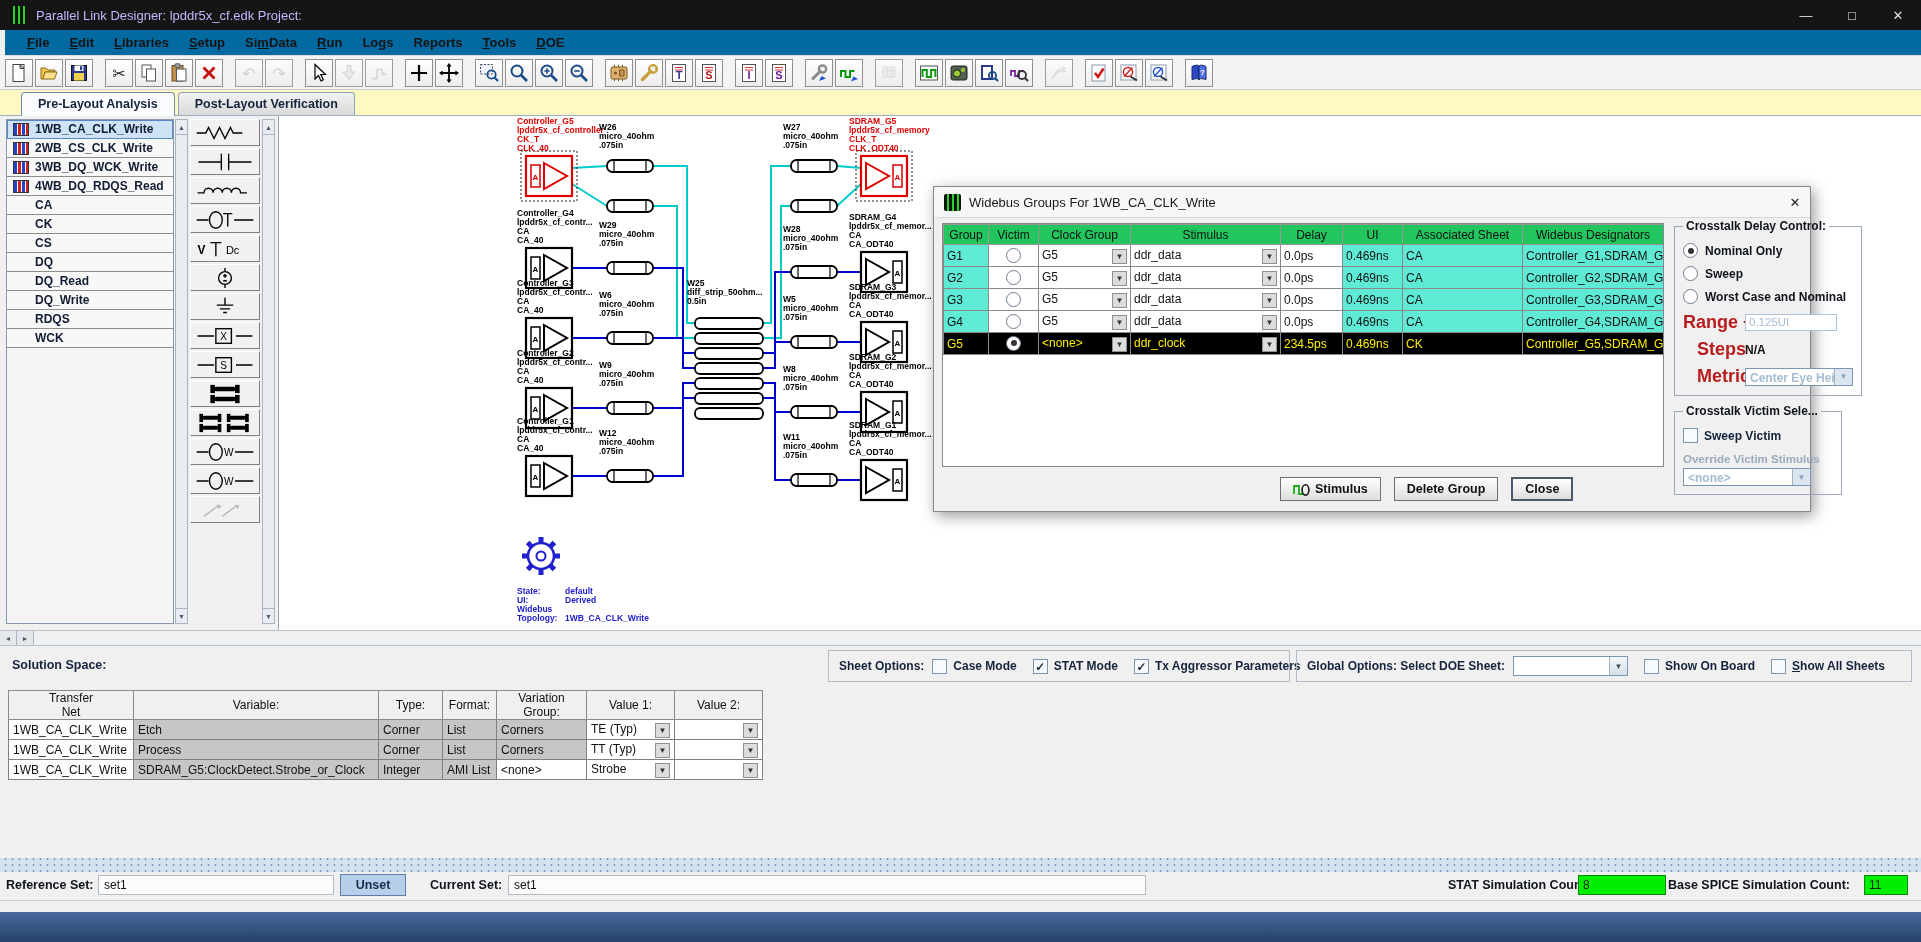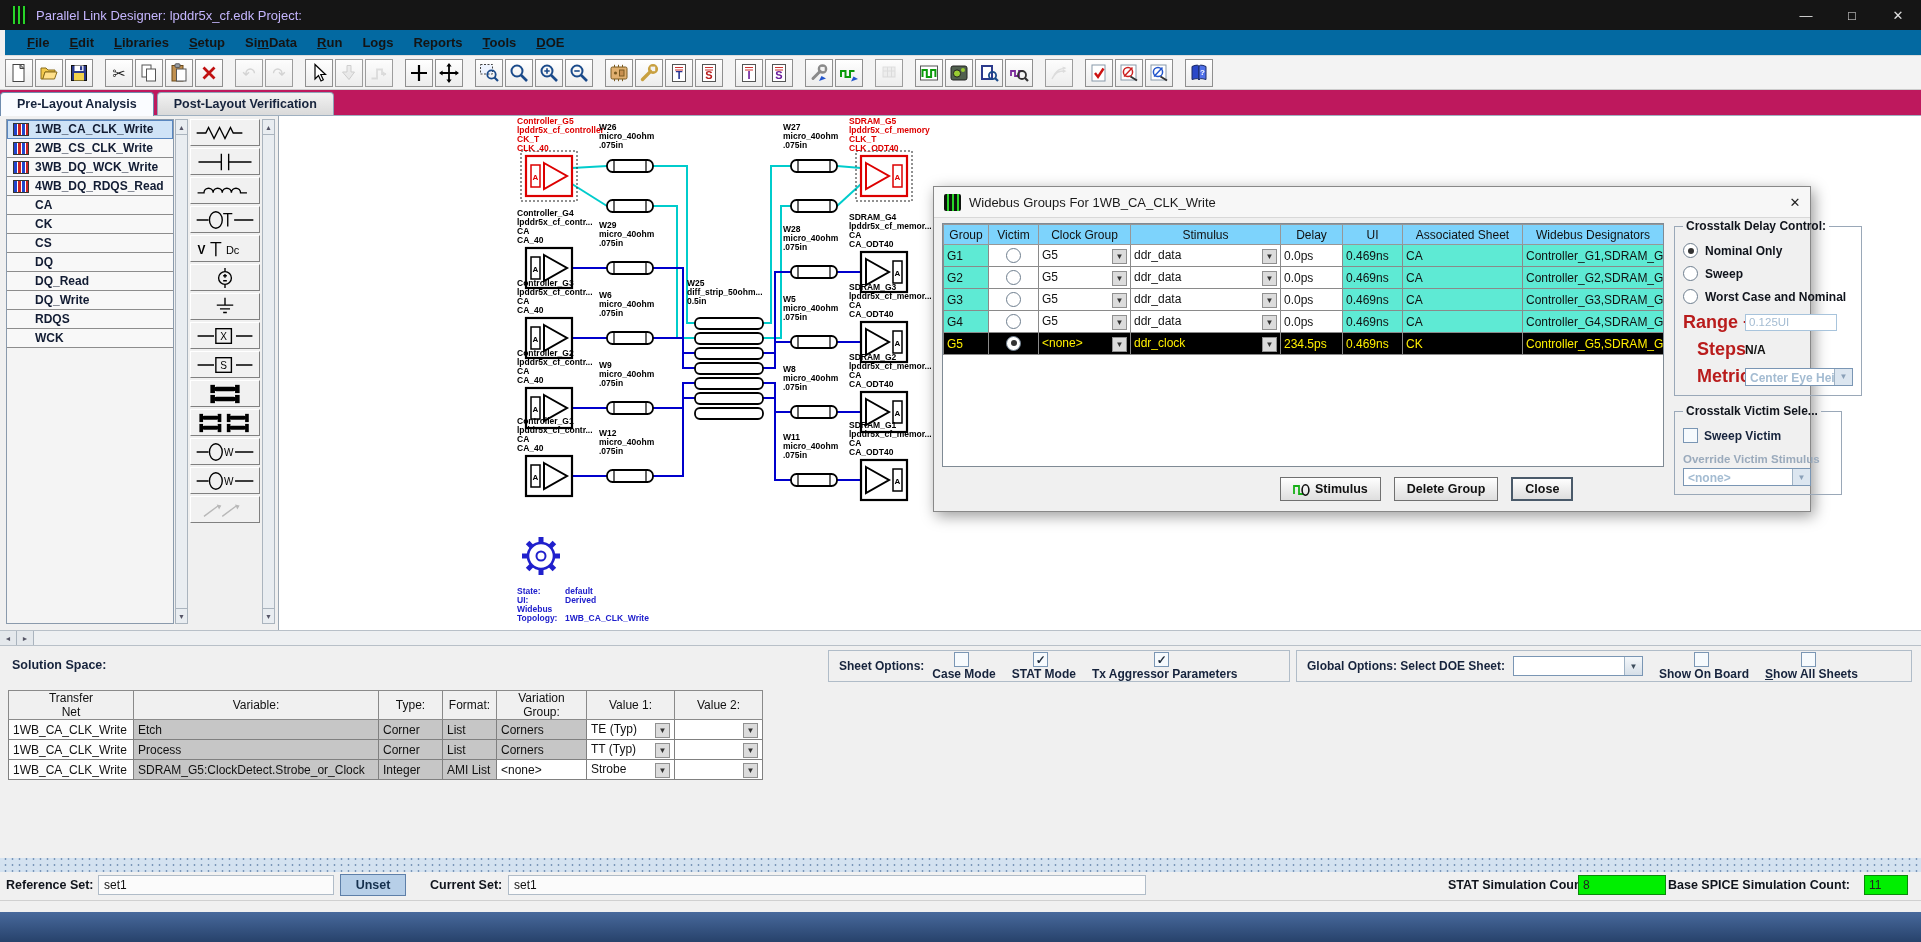--- a/index.html
+++ b/index.html
@@ -15,21 +15,21 @@
   
   #menubar{position:absolute;left:5px;top:30px;width:1921px;height:26px;background:#0369a1;border-bottom:1px solid #dcdcdc;display:flex;align-items:center;padding-left:12px;box-sizing:border-box;}
   .menu-item{padding:3px 10px;font-weight:bold;font-size:13px;color:#141414;}
   
   #toolbar{position:absolute;left:0;top:56px;width:1921px;height:34px;background:#f3f3f3;border-bottom:1px solid #cccccc;display:flex;align-items:center;padding-left:4px;box-sizing:border-box;}
   .tbtn{width:28px;height:28px;border:1px solid #8f8f8f;background:linear-gradient(#ffffff,#ececec);margin:0 1px;display:flex;align-items:center;justify-content:center;box-sizing:border-box;}
   .tbtn.gap{margin-left:11px;}
   .tbtn.off{opacity:.85;}
   .tbtn.off svg{opacity:.5;}
   
-  #tabbar{position:absolute;left:0;top:90px;width:1921px;height:26px;background:#be185d;border-bottom:1px solid #9fb0c0;box-sizing:border-box;display:flex;align-items:flex-end;padding-left:0;}
+  #tabbar{position:absolute;left:0;top:90px;width:1921px;height:26px;background:#fef9c3;border-bottom:1px solid #9fb0c0;box-sizing:border-box;display:flex;align-items:flex-end;padding-left:21px;}
   .tab{border:1px solid #8fa4b8;border-bottom:none;border-radius:4px 4px 0 0;padding:4px 16px 4px 16px;font-weight:bold;font-size:12.5px;color:#16233c;background:linear-gradient(#f2f2f2,#dadada);margin-right:3px;}
   .tab.active{background:#fafcff;border-color:#6f8cae;position:relative;top:1px;padding-bottom:5px;}
   
   #main{position:absolute;left:0;top:116px;width:1921px;height:514px;background:#f0f0f0;}
   #sidebar{position:absolute;left:6px;top:3px;width:168px;height:505px;border:1px solid #8a9aac;background:#f4f4f4;box-sizing:border-box;overflow:hidden;}
   .srow{height:19px;border-bottom:1px solid #8d8d8d;background:#f8f8f8;display:flex;align-items:center;padding-left:6px;box-sizing:border-box;}
   .srow.sel{background:#cfe3f7;outline:1px solid #5a87c0;outline-offset:-1px;}
   .stripe{width:16px;height:13px;margin-right:6px;border:1px solid #333;box-sizing:border-box;
           background-image:linear-gradient(90deg,#2244cc 0 3px,#ffffff 3px 4px,#cc2222 4px 7px,#ffffff 7px 8px,#2244cc 8px 11px,#ffffff 11px 12px,#cc2222 12px 15px);}
   .srow:not(.hasicon) .slab{margin-left:22px;}
@@ -45,21 +45,21 @@
   
   #hscroll{position:absolute;left:0;top:630px;width:1921px;height:16px;background:#eef0f2;border-top:1px solid #b8c0c8;border-bottom:1px solid #b8c0c8;box-sizing:border-box;display:flex;}
   .harrow{width:16px;height:14px;border-right:1px solid #aab4be;background:#e4e8ec;font-size:7px;color:#556;display:flex;align-items:center;justify-content:center;}
   
   #solution{position:absolute;left:0;top:646px;width:1786px;height:212px;background:#f0f0f0;}
   #solution-label{position:absolute;left:12px;top:12px;font-weight:bold;font-size:12.5px;color:#16233c;}
   .optbox{position:absolute;top:4px;height:32px;border:1px solid #b0bcc8;display:flex;align-items:center;box-sizing:border-box;padding:0 10px;}
   #sheet-options{left:828px;width:462px;}
   #global-options{left:1296px;width:616px;}
   .optlabel{font-weight:bold;font-size:12px;color:#16233c;margin-right:8px;white-space:nowrap;}
-  .cbrow{display:flex;align-items:center;margin-right:16px;flex-direction:column;}
+  .cbrow{display:flex;align-items:center;margin-right:16px;}
   .cb{width:15px;height:15px;border:1px solid #7a96b4;background:#f6fafd;margin-right:6px;font-size:12px;line-height:14px;text-align:center;color:#1c2838;font-weight:bold;box-sizing:border-box;}
   .cb.on::after{content:"\2713";}
   .cblabel{font-weight:bold;font-size:12px;color:#16233c;white-space:nowrap;}
   .combo{display:inline-flex;border:1px solid #7a96b4;background:#ffffff;height:20px;box-sizing:border-box;}
   .combo .val{flex:1;padding:2px 4px;font-size:12px;color:#333;overflow:hidden;white-space:nowrap;}
   .combo .arr{width:17px;background:linear-gradient(#f4f7fa,#d6dfe8);border-left:1px solid #9fb2c4;color:#3c4c5c;font-size:8px;display:flex;align-items:center;justify-content:center;}
   #doe-combo{width:130px;margin-right:16px;}
   #ss-table{position:absolute;left:8px;top:44px;border-collapse:collapse;table-layout:fixed;font-size:12px;}
   #ss-table th{border:1px solid #8a8a8a;background:#f0f0f0;font-weight:normal;height:17px;padding:0 4px;text-align:center;}
   #ss-table td{border:1px solid #808080;height:20px;padding:0 4px;white-space:nowrap;overflow:hidden;box-sizing:border-box;}
@@ -76,21 +76,21 @@
   #subfoot{position:absolute;left:0;top:900px;width:1921px;height:12px;background:#f0f0f0;border-top:1px solid #d0d0d0;}
   #bottombar{position:absolute;left:0;top:912px;width:1921px;height:30px;background:linear-gradient(#48699c,#27426b);}
   
   #dialog{position:absolute;left:933px;top:186px;width:878px;height:326px;background:#f0f0f0;border:1px solid #888;box-shadow:3px 4px 14px rgba(0,0,0,.4);z-index:50;box-sizing:border-box;}
   #dlg-title{height:30px;background:#f7f7f7;border-bottom:1px solid #d8d8d8;display:flex;align-items:center;}
   #dlg-title .appicon{width:17px;height:17px;}
   #dlg-title-text{font-size:13px;color:#1a1a1a;}
   #dlg-close{margin-left:auto;width:30px;height:24px;display:flex;align-items:center;justify-content:center;font-size:13px;color:#222;}
   #wbtable-wrap{position:absolute;left:8px;top:36px;width:722px;height:244px;border:1px solid #7f8a94;background:#ffffff;box-sizing:border-box;overflow:hidden;}
   .wtab{border-collapse:collapse;table-layout:fixed;font-size:12px;width:720px;}
-  .wtab th{background:#7dd3fc;border:1px solid #979797;font-weight:normal;height:19px;padding:0 2px;white-space:nowrap;overflow:hidden;}
+  .wtab th{background:#22c55e;border:1px solid #979797;font-weight:normal;height:19px;padding:0 2px;white-space:nowrap;overflow:hidden;}
   .wtab td{border:1px solid #8a8a8a;height:22px;padding:0 3px;white-space:nowrap;overflow:hidden;box-sizing:border-box;}
   .wtab .cg{background:#5eead4;} .wtab .cw{background:#ffffff;} .wtab .ctr{text-align:center;}
   .wtab tr.sel td{background:#000000;color:#ffef00;}
   .rb{display:inline-block;width:13px;height:13px;border:1px solid #6e7e8e;border-radius:50%;background:#ffffff;vertical-align:-2px;position:relative;}
   .rb.on::after{content:"";position:absolute;left:3.5px;top:3.5px;width:6px;height:6px;border-radius:50%;background:#333;}
   #dlg-right{position:absolute;left:740px;top:32px;width:186px;}
   fieldset{border:1px solid #9aa8b8;margin:0 0 8px 0;padding:2px 8px 8px 8px;}
   legend{font-weight:bold;font-size:12px;color:#10141c;padding:0 3px;}
   .radio-row{display:flex;align-items:center;margin:8px 0;}
   .radio-row .rb{margin-right:7px;}

